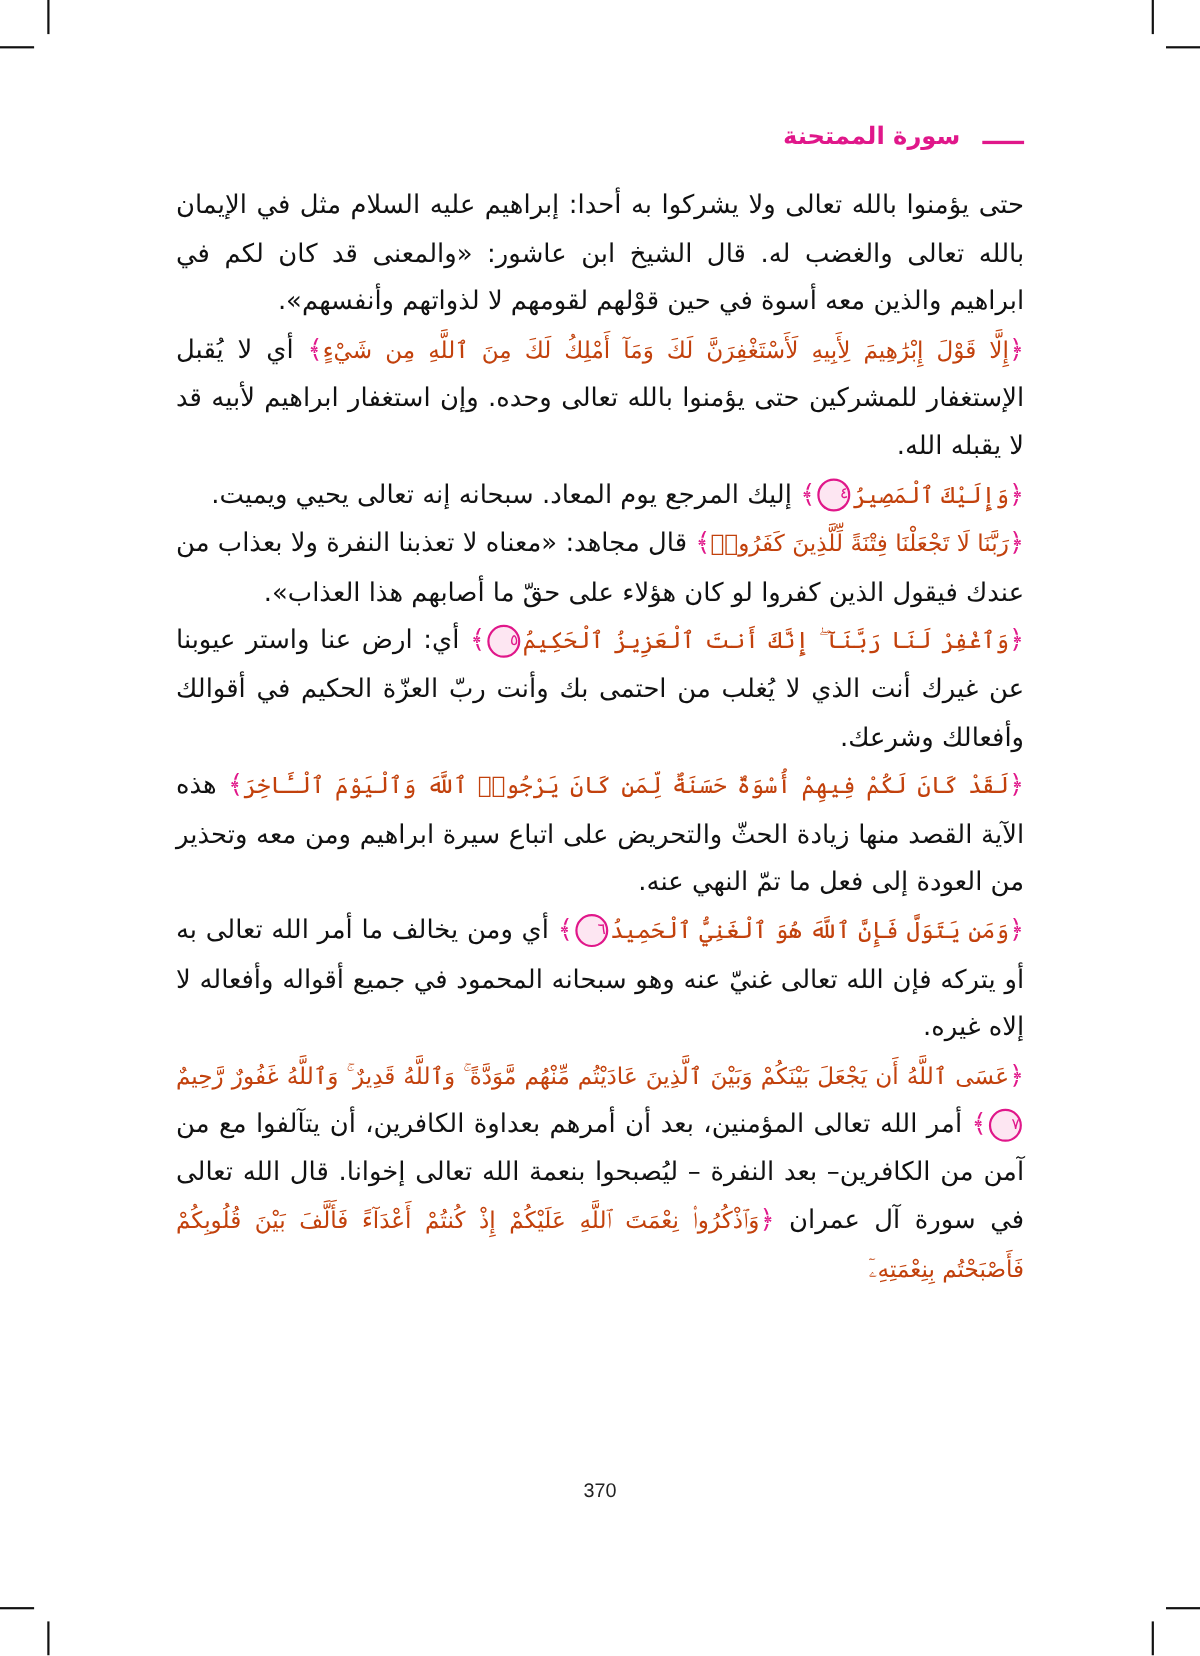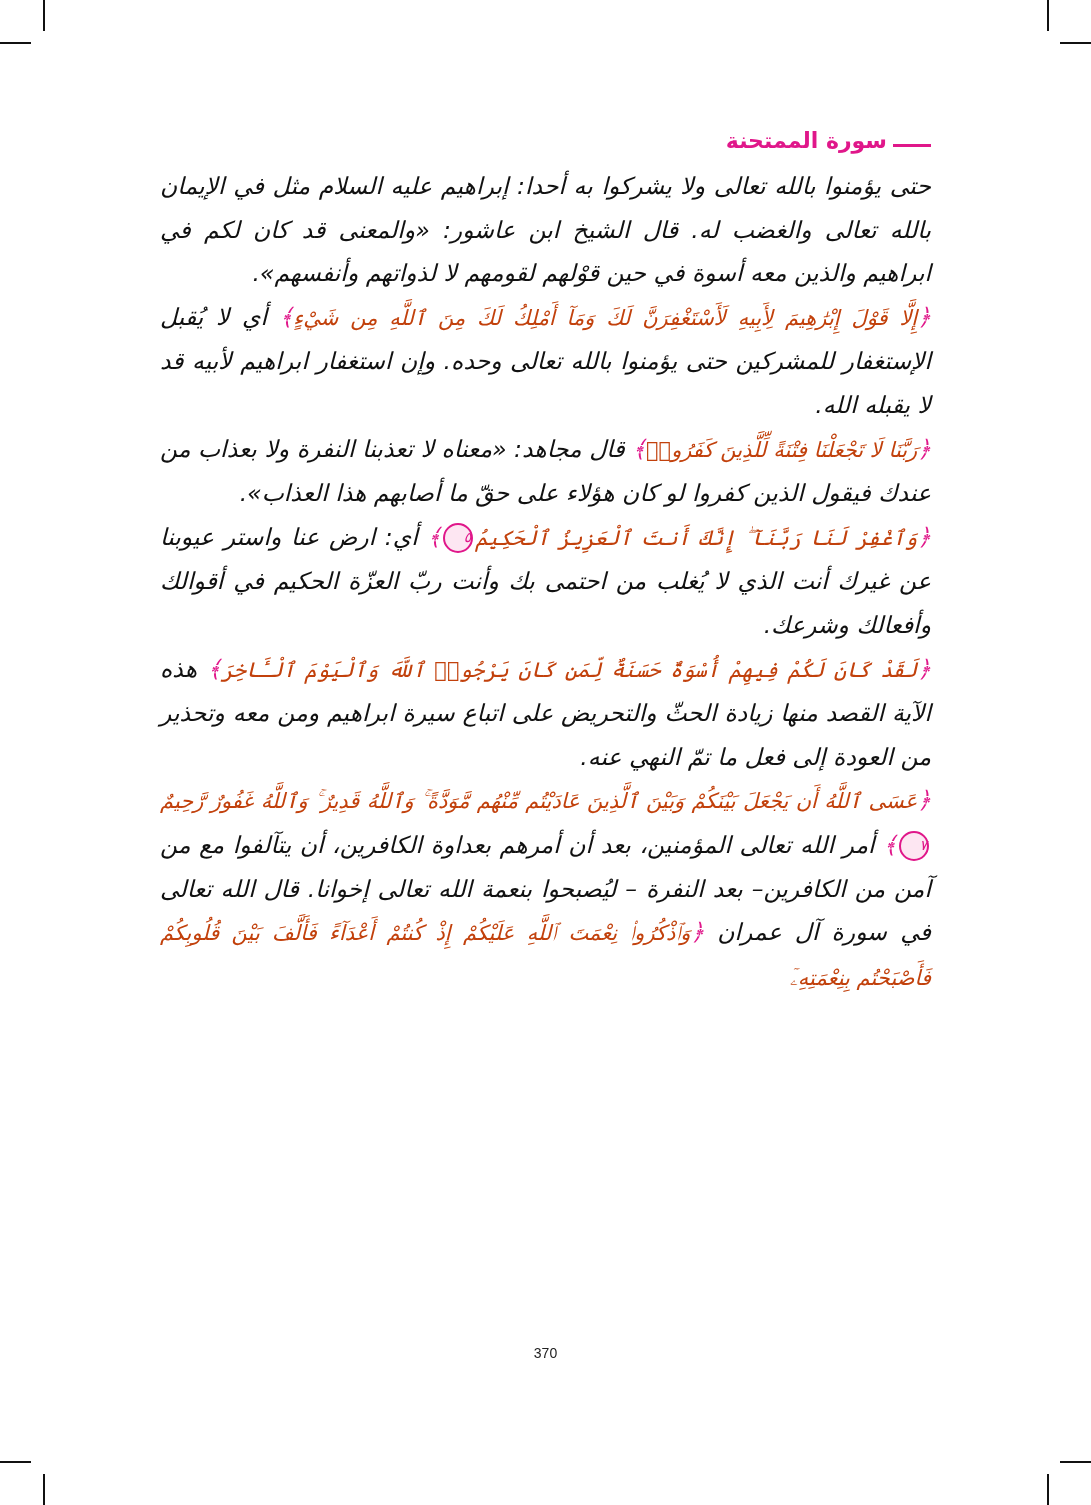--- a/index.html
+++ b/index.html
@@ -1,39 +1,39 @@
 <!DOCTYPE html>
 <html><head>
   <meta charset="utf-8">
   <style>
     html, body { margin: 0; padding: 0; background: #ffffff; }
     body { width: 1091px; height: 1505px; position: relative; overflow: hidden; font-family: "DejaVu Sans", sans-serif; }
     .crop { position: absolute; background: #111; }
     .header {
       position: absolute; top: 112px; right: 160px;
-      direction: rtl; display: flex; align-items: center; gap: 6px;
-      color: #e0178a; font-size: 22px; font-weight: bold; margin-top: 16px;
+      direction: rtl; display: flex; align-items: center; gap: 20px;
+      color: #e0178a; font-size: 22px; font-weight: bold;
     }
     .header .dash { display: inline-block; width: 38px; height: 3px; background: #e0178a; margin-top: 10px; }
     .content {
       position: absolute; top: 165px; left: 160px; width: 771px;
       direction: rtl; text-align: justify; text-align-last: right;
       font-family: "DejaVu Sans", sans-serif; font-size: 23.5px; line-height: 43.6px; color: #111;
     }
-    .content p { margin: 0; padding: 0; font-style: italic; }
+    .content p { margin: 0; padding: 0; }
     .verse { color: #c2410c; font-family: "DejaVu Serif", serif; font-size: 21px; }
     .brk { color: #e0178a; }
     .ayah-num {
       display: inline-block; width: 26px; height: 26px; line-height: 24px; text-align: center;
       border: 2px solid #e0178a; border-radius: 50%; font-size: 14px; color: #e0178a;
       background: #fde6f2; vertical-align: middle; margin: 0 2px; font-family: "DejaVu Sans", sans-serif;
     }
     .page-num {
       position: absolute; top: 1345px; left: 0; width: 1091px; text-align: center;
-      font-family: "Liberation Sans", sans-serif; font-size: 14px; color: #222;
+      font-family: "Liberation Sans", sans-serif; font-size: 18px; color: #222;
     }
   </style>
 </head>
 <body>
 
 <div class="crop" style="left:43px;top:0;width:2px;height:31px;"></div>
 <div class="crop" style="left:0;top:42px;width:31px;height:2px;"></div>
 <div class="crop" style="left:1047px;top:0;width:2px;height:31px;"></div>
 <div class="crop" style="left:1060px;top:42px;width:31px;height:2px;"></div>
 <div class="crop" style="left:0;top:1461px;width:31px;height:2px;"></div>
@@ -52,36 +52,44 @@
     <span>حتى يؤمنوا بالله تعالى ولا يشركوا به أحدا: إبراهيم عليه السلام مثل في الإيمان بالله تعالى والغضب له. قال الشيخ ابن عاشور: «والمعنى قد كان لكم في ابراهيم والذين معه أسوة في حين قوْلهم لقومهم لا لذواتهم وأنفسهم».</span>
   </p>
 
   <p>
     <span class="brk">﴿</span><span class="verse">إِلَّا قَوْلَ إِبْرَٰهِيمَ لِأَبِيهِ لَأَسْتَغْفِرَنَّ لَكَ وَمَآ أَمْلِكُ لَكَ مِنَ ٱللَّهِ مِن شَيْءٍ</span><span class="brk">﴾</span>
     <span>أي لا يُقبل الإستغفار للمشركين حتى يؤمنوا بالله تعالى وحده. وإن استغفار ابراهيم لأبيه قد لا يقبله الله.</span>
   </p>
 
 
 
+  <p>
+    <span class="brk">﴿</span><span class="verse">وَإِلَيْكَ ٱلْمَصِيرُ</span><span class="ayah-num">٤</span><span class="brk">﴾</span>
+    <span>إليك المرجع يوم المعاد. سبحانه إنه تعالى يحيي ويميت.</span>
+  </p>
 
   <p>
     <span class="brk">﴿</span><span class="verse">رَبَّنَا لَا تَجْعَلْنَا فِتْنَةً لِّلَّذِينَ كَفَرُوا۟</span><span class="brk">﴾</span>
     <span>قال مجاهد: «معناه لا تعذبنا النفرة ولا بعذاب من عندك فيقول الذين كفروا لو كان هؤلاء على حقّ ما أصابهم هذا العذاب».</span>
   </p>
 
   <p>
     <span class="brk">﴿</span><span class="verse">وَٱغْفِرْ لَنَا رَبَّنَآ ۖ إِنَّكَ أَنتَ ٱلْعَزِيزُ ٱلْحَكِيمُ</span><span class="ayah-num">٥</span><span class="brk">﴾</span>
     <span>أي: ارض عنا واستر عيوبنا عن غيرك أنت الذي لا يُغلب من احتمى بك وأنت ربّ العزّة الحكيم في أقوالك وأفعالك وشرعك.</span>
   </p>
 
   <p>
     <span class="brk">﴿</span><span class="verse">لَقَدْ كَانَ لَكُمْ فِيهِمْ أُسْوَةٌ حَسَنَةٌ لِّمَن كَانَ يَرْجُوا۟ ٱللَّهَ وَٱلْيَوْمَ ٱلْـَٔاخِرَ</span><span class="brk">﴾</span>
     <span>هذه الآية القصد منها زيادة الحثّ والتحريض على اتباع سيرة ابراهيم ومن معه وتحذير من العودة إلى فعل ما تمّ النهي عنه.</span>
   </p>
 
+  <p>
+    <span class="brk">﴿</span><span class="verse">وَمَن يَتَوَلَّ فَإِنَّ ٱللَّهَ هُوَ ٱلْغَنِيُّ ٱلْحَمِيدُ</span><span class="ayah-num">٦</span><span class="brk">﴾</span>
+    <span>أي ومن يخالف ما أمر الله تعالى به أو يتركه فإن الله تعالى غنيّ عنه وهو سبحانه المحمود في جميع أقواله وأفعاله لا إلاه غيره.</span>
+  </p>
 
   <p>
     <span class="brk">﴿</span><span class="verse">عَسَى ٱللَّهُ أَن يَجْعَلَ بَيْنَكُمْ وَبَيْنَ ٱلَّذِينَ عَادَيْتُم مِّنْهُم مَّوَدَّةً ۚ وَٱللَّهُ قَدِيرٌ ۚ وَٱللَّهُ غَفُورٌ رَّحِيمٌ</span><span class="ayah-num">٧</span><span class="brk">﴾</span>
     <span>أمر الله تعالى المؤمنين، بعد أن أمرهم بعداوة الكافرين، أن يتآلفوا مع من آمن من الكافرين– بعد النفرة – ليُصبحوا بنعمة الله تعالى إخوانا. قال الله تعالى في سورة آل عمران</span>
     <span class="brk">﴿</span><span class="verse">وَٱذْكُرُوا۟ نِعْمَتَ ٱللَّهِ عَلَيْكُمْ إِذْ كُنتُمْ أَعْدَآءً فَأَلَّفَ بَيْنَ قُلُوبِكُمْ فَأَصْبَحْتُم بِنِعْمَتِهِۦٓ</span>
   </p>
 
 </div>
 
 <div class="page-num">370</div>

